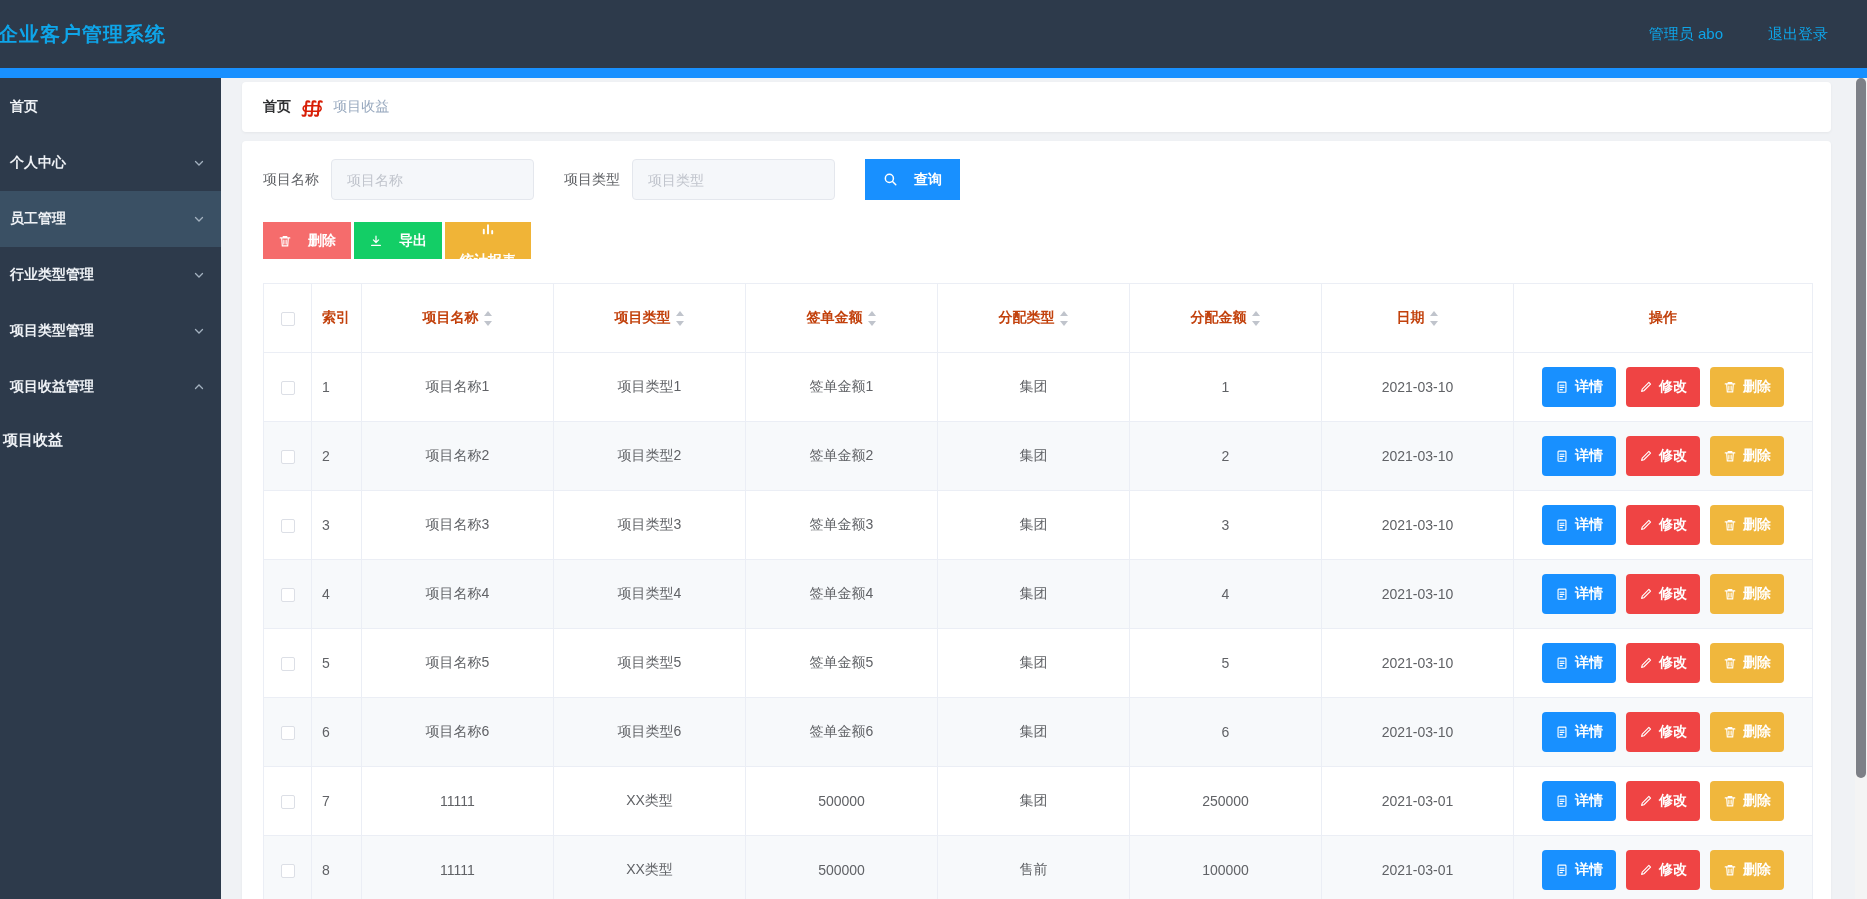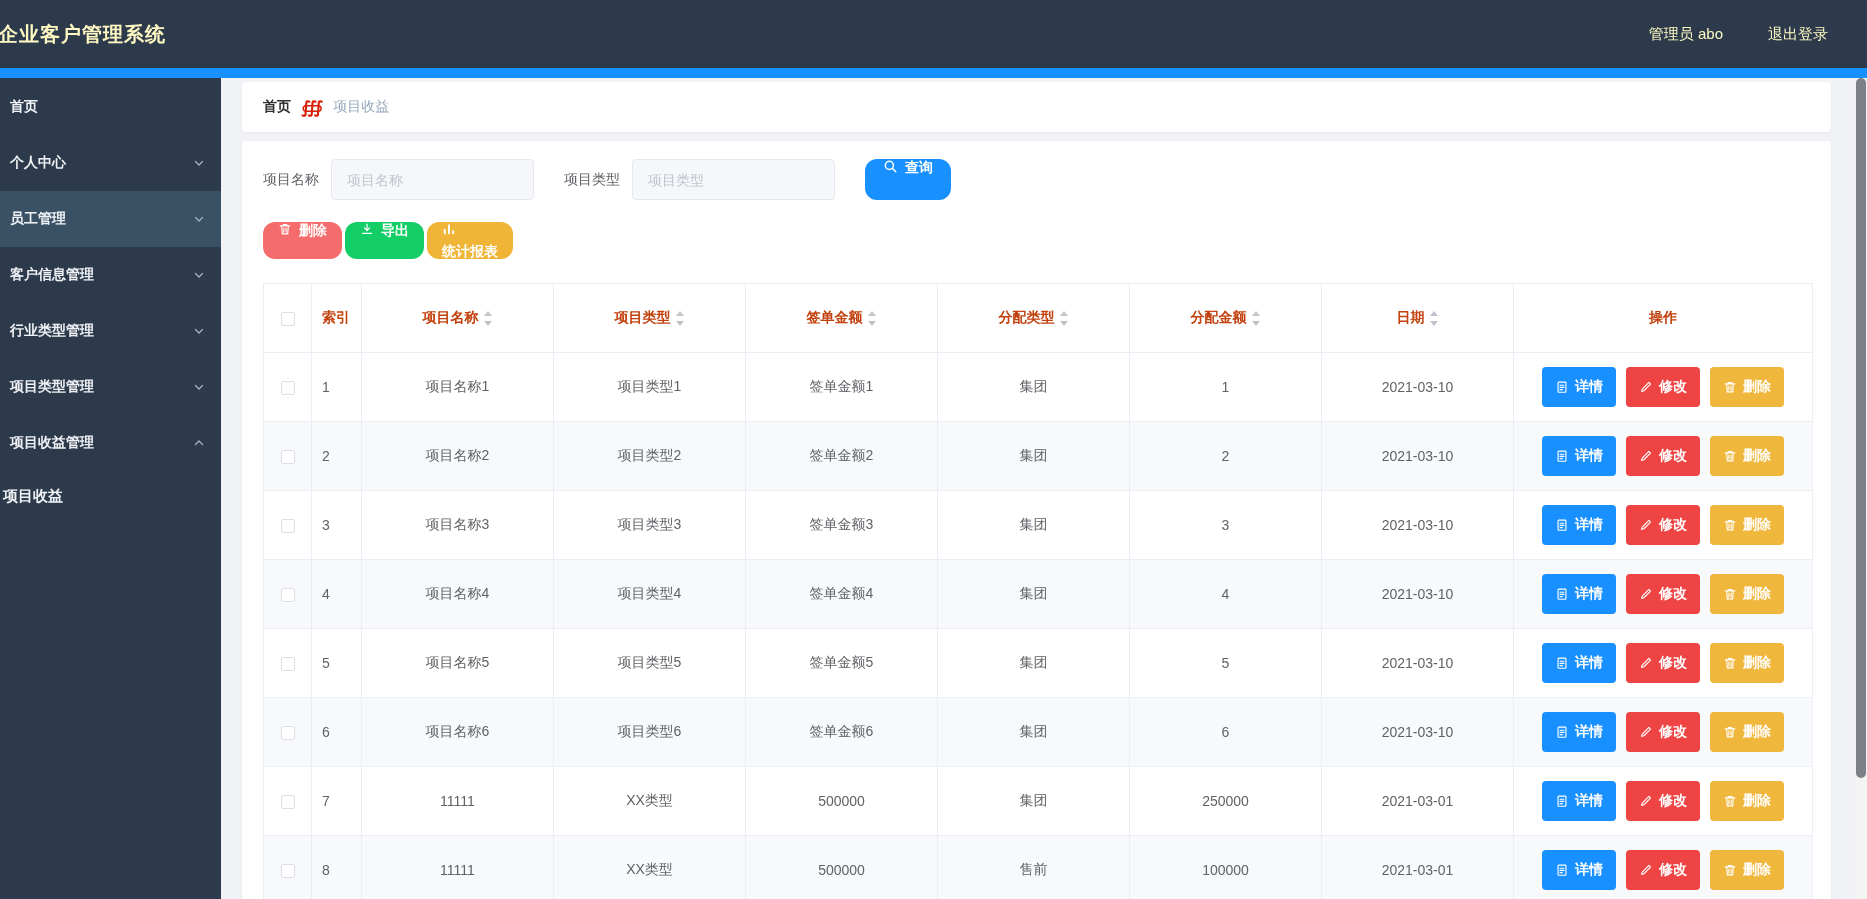--- a/index.html
+++ b/index.html
@@ -1,21 +1,21 @@
 <!DOCTYPE html>
 <html><head>
 <meta charset="utf-8">
 <style>
   * { box-sizing: border-box; margin: 0; padding: 0; }
   html,body { width:1867px; height:899px; overflow:hidden; }
   body { font-family:"Liberation Sans",sans-serif; background:#f0f2f5; position:relative; }
 
   
   .topbar { position:absolute; left:0; top:0; width:1867px; height:68px; background:#2d3a4b;
-            display:flex; align-items:center; color:#fef9c3; }
+            display:flex; align-items:center; color:#0ea5e9; }
   .app-title { font-size:20px; font-weight:700; letter-spacing:1px; margin-left:-2px; }
   .topbar-right { margin-left:auto; display:flex; align-items:center; gap:45px; padding-right:39px; font-size:15px; }
   .topbar-right span { cursor:pointer; }
   .accent-strip { position:absolute; left:0; top:68px; width:1867px; height:10px; background:#1890ff; }
 
   
   .sidebar { position:absolute; left:0; top:78px; width:221px; height:821px; background:#2d3a4b; padding-top:1px; }
   .menu-item { height:56px; display:flex; align-items:center; justify-content:space-between;
                padding:0 16px 0 10px; color:#eef1f5; font-size:14px; font-weight:600; cursor:pointer; }
   .menu-item.active { background:#3a5064; }
@@ -36,22 +36,22 @@
                border-radius:4px 4px 0 0; box-shadow:0 1px 3px rgba(0,0,0,.05); overflow:hidden; }
 
   .filter-row { display:flex; align-items:center; margin:18px 0 0 21px; }
   .filter-label { font-size:14px; color:#606266; margin-right:12px; }
   .filter-input { width:203px; height:41px; background:#f5f7fa; border:1px solid #e4e7ed; border-radius:4px;
                   padding:0 15px; font-size:14px; color:#606266; margin-right:4px; outline:none;
                   font-family:"Liberation Sans",sans-serif; }
   .filter-input::placeholder { color:#c0c4cc; }
   .gap-lg { margin-left:26px; }
 
-  .btn { border:none; border-radius:12px; color:#fff; font-size:14px; display:inline-flex;
-         gap:7px; cursor:pointer; font-family:"Liberation Sans",sans-serif; }
+  .btn { border:none; border-radius:0; color:#fff; font-size:14px; display:inline-flex;
+         align-items:center; gap:16px; cursor:pointer; font-family:"Liberation Sans",sans-serif; }
   .btn-search { height:41px; padding:0 18px; background:#1890ff; margin-left:26px; font-weight:600; }
 
   .toolbar-row { display:flex; gap:3px; margin:22px 0 0 21px; }
   .toolbar-row .btn { height:37px; padding:0 15px; font-weight:600; }
   .btn-danger  { background:#f56c6c; }
   .btn-success { background:#13ce66; }
   .btn-warning { background:#f0b437;flex-direction:column; }
 
   
   table { border-collapse:collapse; table-layout:fixed; width:1549px; margin:24px 0 0 21px; }
@@ -98,28 +98,20 @@
     <div class="menu-item">
       <span>个人中心</span>
       <span class="chevron">
         <svg width="12" height="12" viewBox="0 0 12 12" fill="none" stroke="currentColor" stroke-width="1.3" stroke-linecap="round">
           <path d="M2.5 4.5l3.5 3.5 3.5-3.5"></path>
         </svg>
       </span>
     </div>
     <div class="menu-item active">
       <span>员工管理</span>
-      <span class="chevron">
-        <svg width="12" height="12" viewBox="0 0 12 12" fill="none" stroke="currentColor" stroke-width="1.3" stroke-linecap="round">
-          <path d="M2.5 4.5l3.5 3.5 3.5-3.5"></path>
-        </svg>
-      </span>
-    </div>
-    <div class="menu-item">
-      <span>客户信息管理</span>
       <span class="chevron">
         <svg width="12" height="12" viewBox="0 0 12 12" fill="none" stroke="currentColor" stroke-width="1.3" stroke-linecap="round">
           <path d="M2.5 4.5l3.5 3.5 3.5-3.5"></path>
         </svg>
       </span>
     </div>
     <div class="menu-item">
       <span>行业类型管理</span>
       <span class="chevron">
         <svg width="12" height="12" viewBox="0 0 12 12" fill="none" stroke="currentColor" stroke-width="1.3" stroke-linecap="round">

